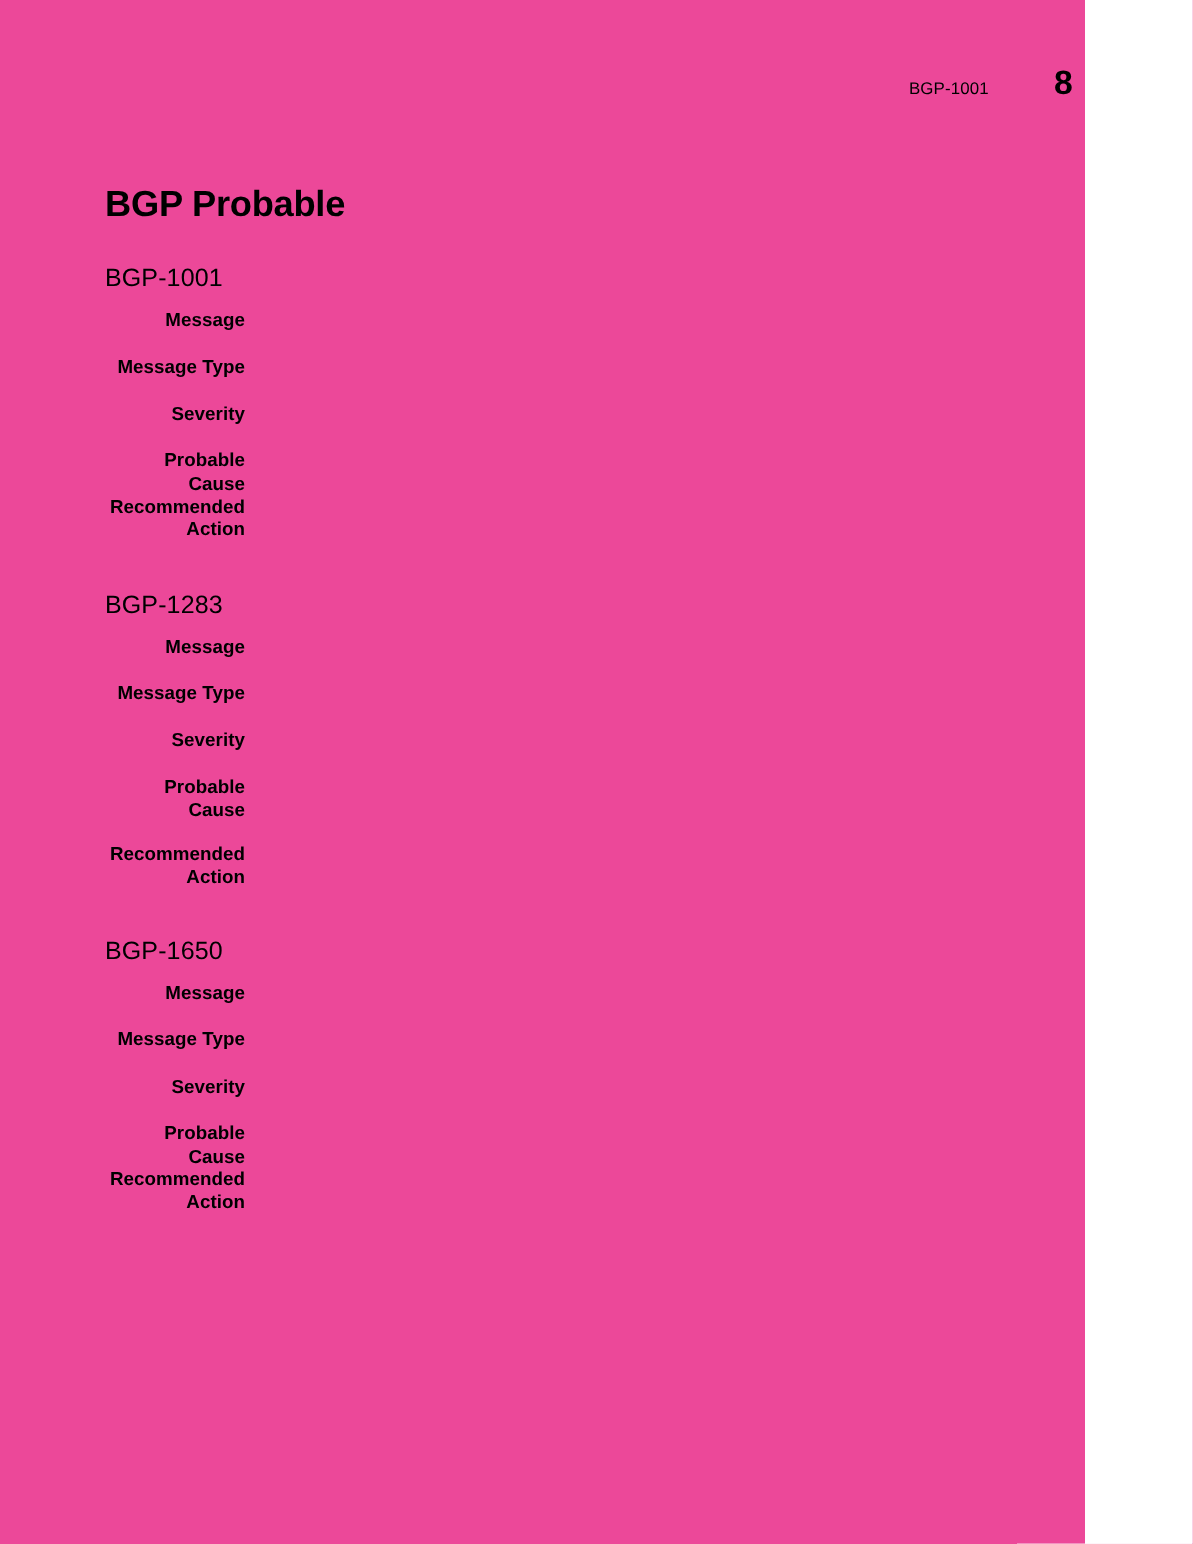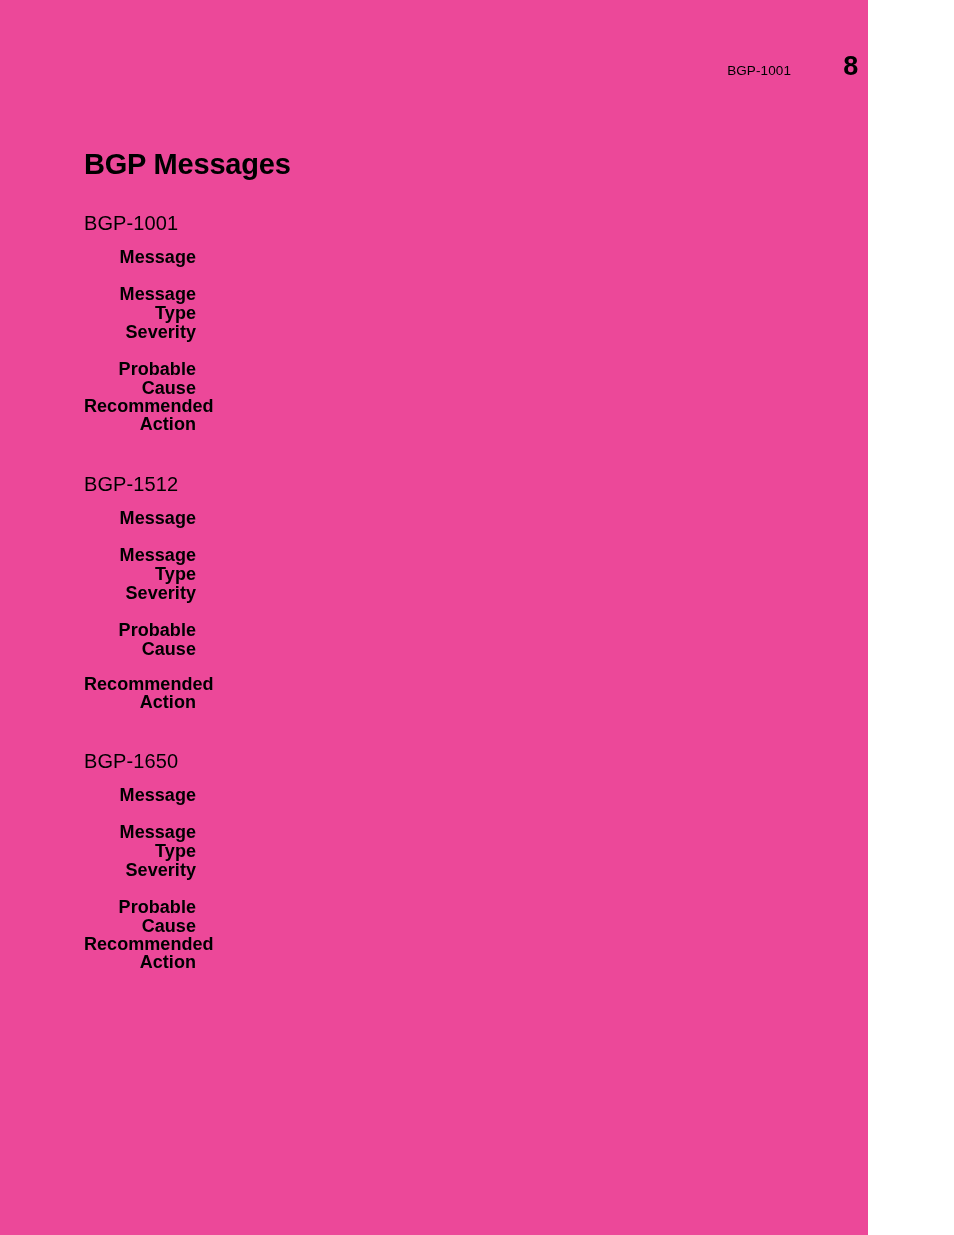--- a/index.html
+++ b/index.html
@@ -87,21 +87,21 @@
     position: absolute;
     left: 0;
     width: 790px;
   }
   .field-label {
     position: absolute;
     left: 0;
     top: 0;
     width: 112px;
     text-align: right;
-    font-size: 18px;
+    font-size: 15px;
     font-weight: bold;
     line-height: 18.5px;
     letter-spacing: 0.05px;
     color: #000000;
   }
   .field-value {
     position: absolute;
     left: 136px;
     top: 0;
     width: 650px;
@@ -116,21 +116,21 @@
 
 <div class="page">
 
   <div class="page-header">
     <div class="header-chapter">BGP-1001</div>
     <div class="header-folio">8</div>
   </div>
 
   <div class="content">
 
-    <h1 class="doc-title">BGP Messages</h1>
+    <h1 class="doc-title">BGP Probable</h1>
 
     <div class="section" style="top:196px;">
       <h2 class="section-heading">BGP-1001</h2>
 
       <div class="field-row" style="top:52px;">
         <div class="field-label">Message</div>
         <div class="field-value"></div>
       </div>
 
       <div class="field-row" style="top:89px;">
@@ -151,21 +151,21 @@
       <div class="field-row" style="top:201px;">
         <div class="field-label">Recommended</div>
         <div class="field-value"></div>
       </div>
       <div class="field-row" style="top:219px;">
         <div class="field-label">Action</div>
       </div>
     </div>
 
     <div class="section" style="top:457px;">
-      <h2 class="section-heading">BGP-1512</h2>
+      <h2 class="section-heading">BGP-1283</h2>
 
       <div class="field-row" style="top:52px;">
         <div class="field-label">Message</div>
         <div class="field-value"></div>
       </div>
 
       <div class="field-row" style="top:89px;">
         <div class="field-label">Message Type</div>
         <div class="field-value"></div>
       </div>

